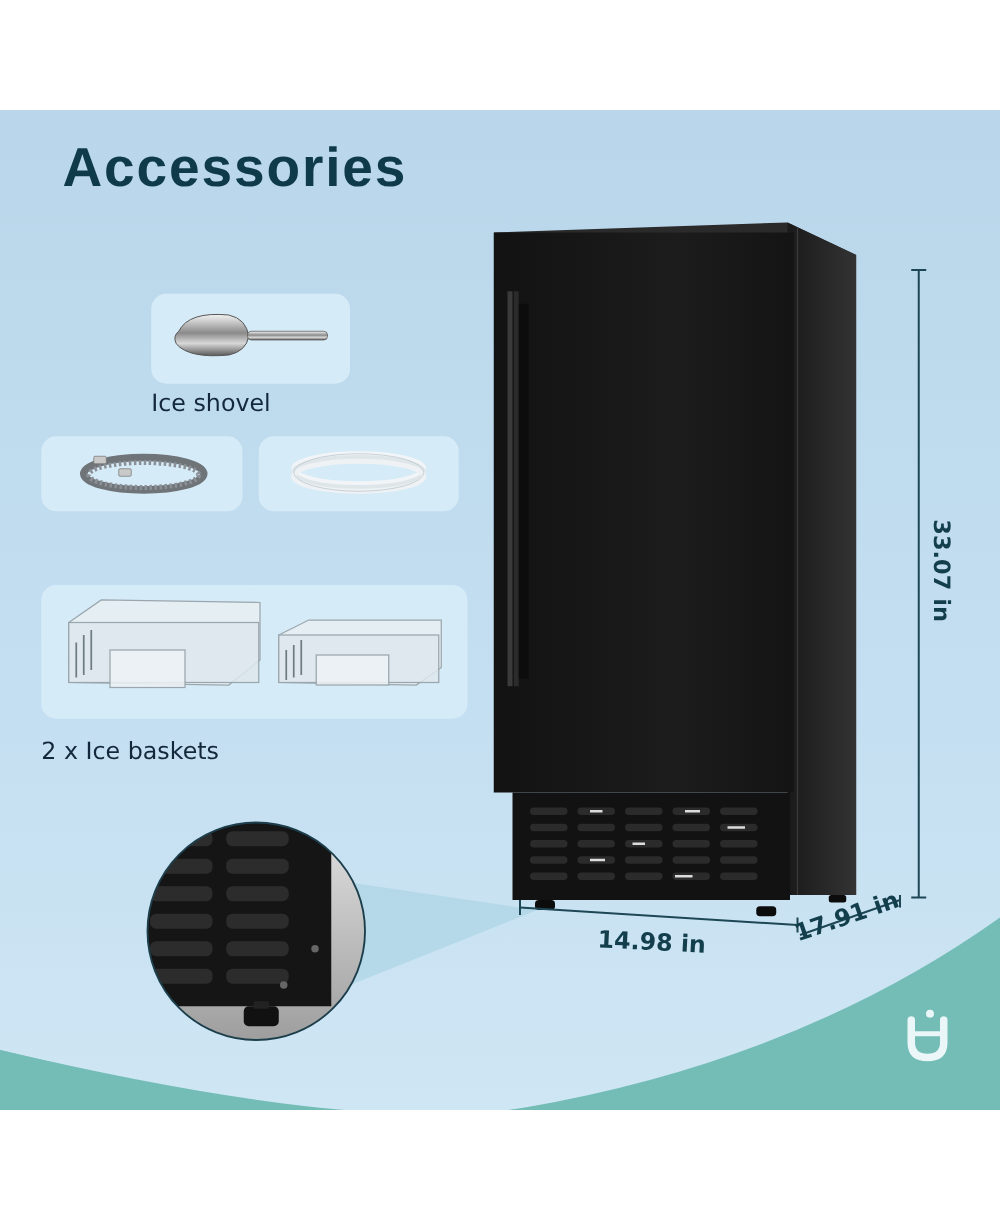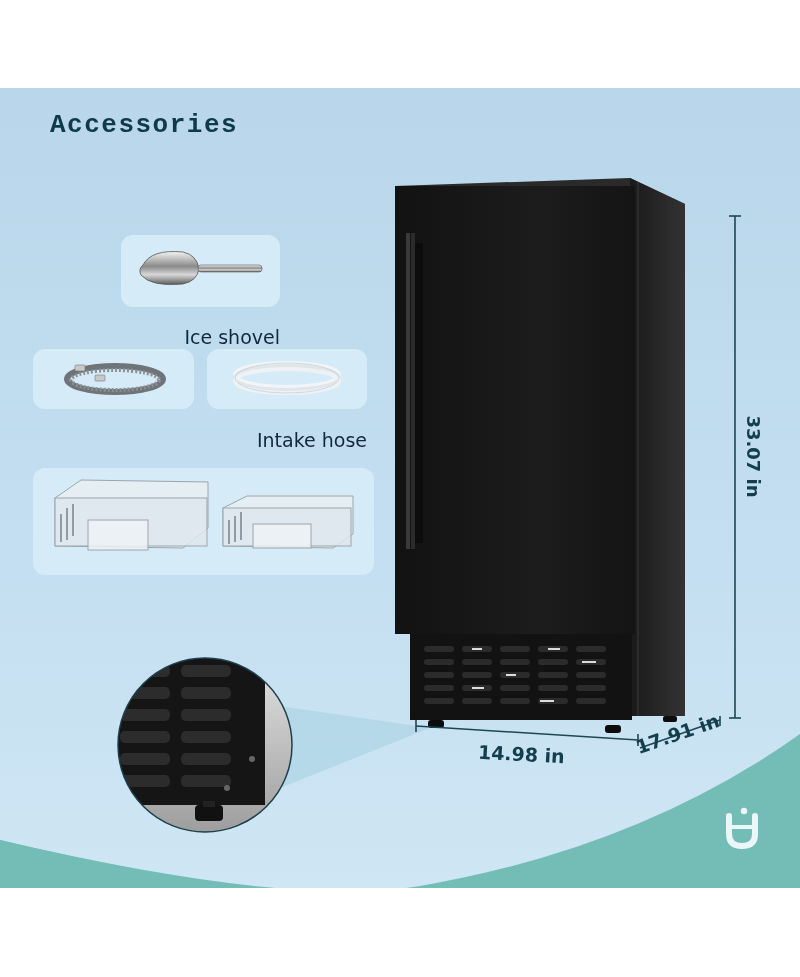--- a/index.html
+++ b/index.html
@@ -1,23 +1,23 @@
 <!DOCTYPE html>
 <html><head>
   <meta charset="utf-8">
   <style>
     html, body { margin: 0; padding: 0; background: #ffffff; }
     body { width: 800px; height: 977px; position: relative; overflow: hidden; font-family: "DejaVu Sans", sans-serif; }
     .canvas { position: absolute; left: 0; top: 88px; width: 800px; height: 800px; overflow: hidden;
       background: linear-gradient(180deg, #b9d6ea 0%, #c4dff1 60%, #cfe6f4 100%); }
     .teal-bg { position: absolute; left: 0; top: 0; width: 800px; height: 800px; }
-    .title { position: absolute; left: 50px; top: 22px; font-family: Liberation Mono, monospace; font-weight: bold;
-      font-size: 26px; color: #0e3a4a; letter-spacing: 1.5px; margin: 0; }
+    .title { position: absolute; left: 50px; top: 22px; font-family: Liberation Sans, sans-serif; font-weight: bold;
+      font-size: 44px; color: #0e3a4a; letter-spacing: 1.5px; margin: 0; }
     .card { position: absolute; background: #d6ebf8; border-radius: 12px; }
-    .label { position: absolute; font-family: "DejaVu Sans", sans-serif; font-size: 19px; color: #13283a; text-align: right; white-space: nowrap; margin-top: 14px; }
+    .label { position: absolute; font-family: "DejaVu Sans", sans-serif; font-size: 19px; color: #13283a; text-align: left; white-space: nowrap; }
     .dim { position: absolute; font-family: "DejaVu Sans", sans-serif; font-weight: bold; font-size: 19px; color: #133e4c; white-space: nowrap; }
     svg { display: block; }
   </style>
 </head>
 <body>
 
 <div class="canvas">
 
   <svg class="teal-bg" viewBox="0 0 800 800" width="800" height="800">
     <path d="M0,752 Q290,820 420,798 Q640,760 800,646 L800,800 L0,800 Z" fill="#74bdb6"></path>
@@ -52,21 +52,20 @@
   </div>
 
   <div class="card" style="left:207px; top:261px; width:160px; height:60px;">
     <svg width="160" height="60" viewBox="0 0 160 60">
       <ellipse cx="80" cy="26" rx="52" ry="12" fill="none" stroke="#f2f5f7" stroke-width="4"></ellipse>
       <ellipse cx="80" cy="29" rx="52" ry="12" fill="none" stroke="#dfe6ea" stroke-width="4"></ellipse>
       <ellipse cx="80" cy="32" rx="52" ry="12" fill="none" stroke="#eef2f4" stroke-width="4"></ellipse>
       <ellipse cx="80" cy="29" rx="52" ry="15" fill="none" stroke="#b9c4cb" stroke-width="0.6"></ellipse>
     </svg>
   </div>
-  <div class="label" style="left:207px; top:327px; width:160px;">Intake hose</div>
 
   <div class="card" style="left:33px; top:380px; width:341px; height:107px;">
     <svg width="341" height="107" viewBox="0 0 341 107">
       <g fill="#e8eef2" fill-opacity="0.85" stroke="#9aa6ad" stroke-width="1">
         <path d="M22,30 L48,12 L175,14 L175,60 L150,80 L22,78 Z"></path>
         <rect x="22" y="30" width="152" height="48" fill="#dde6ec"></rect>
         <rect x="55" y="52" width="60" height="30" fill="#edf2f5"></rect>
         <path d="M190,40 L214,28 L320,28 L320,66 L300,80 L190,78 Z"></path>
         <rect x="190" y="40" width="128" height="38" fill="#dde6ec"></rect>
         <rect x="220" y="56" width="58" height="24" fill="#edf2f5"></rect>
@@ -74,20 +73,21 @@
       <g stroke="#6f7c84" stroke-width="1.4">
         <line x1="28" y1="46" x2="28" y2="74"></line>
           <line x1="34" y1="40" x2="34" y2="72"></line>
           <line x1="40" y1="36" x2="40" y2="68"></line>
         <line x1="196" y1="52" x2="196" y2="76"></line>
           <line x1="202" y1="48" x2="202" y2="74"></line>
           <line x1="208" y1="44" x2="208" y2="72"></line>
       </g>
     </svg>
   </div>
+  <div class="label" style="left:33px; top:502px; width:341px;">2 x Ice baskets</div>
 
   <svg style="position:absolute; left:380px; top:80px;" width="320" height="590" viewBox="0 0 320 590">
     <defs>
       <linearGradient id="door" x1="0" y1="0" x2="1" y2="0">
         <stop offset="0" stop-color="#121212"></stop>
           <stop offset="0.6" stop-color="#1c1c1c"></stop>
           <stop offset="1" stop-color="#141414"></stop>
       </linearGradient>
       <linearGradient id="side" x1="0" y1="0" x2="1" y2="0">
         <stop offset="0" stop-color="#1a1a1a"></stop>

